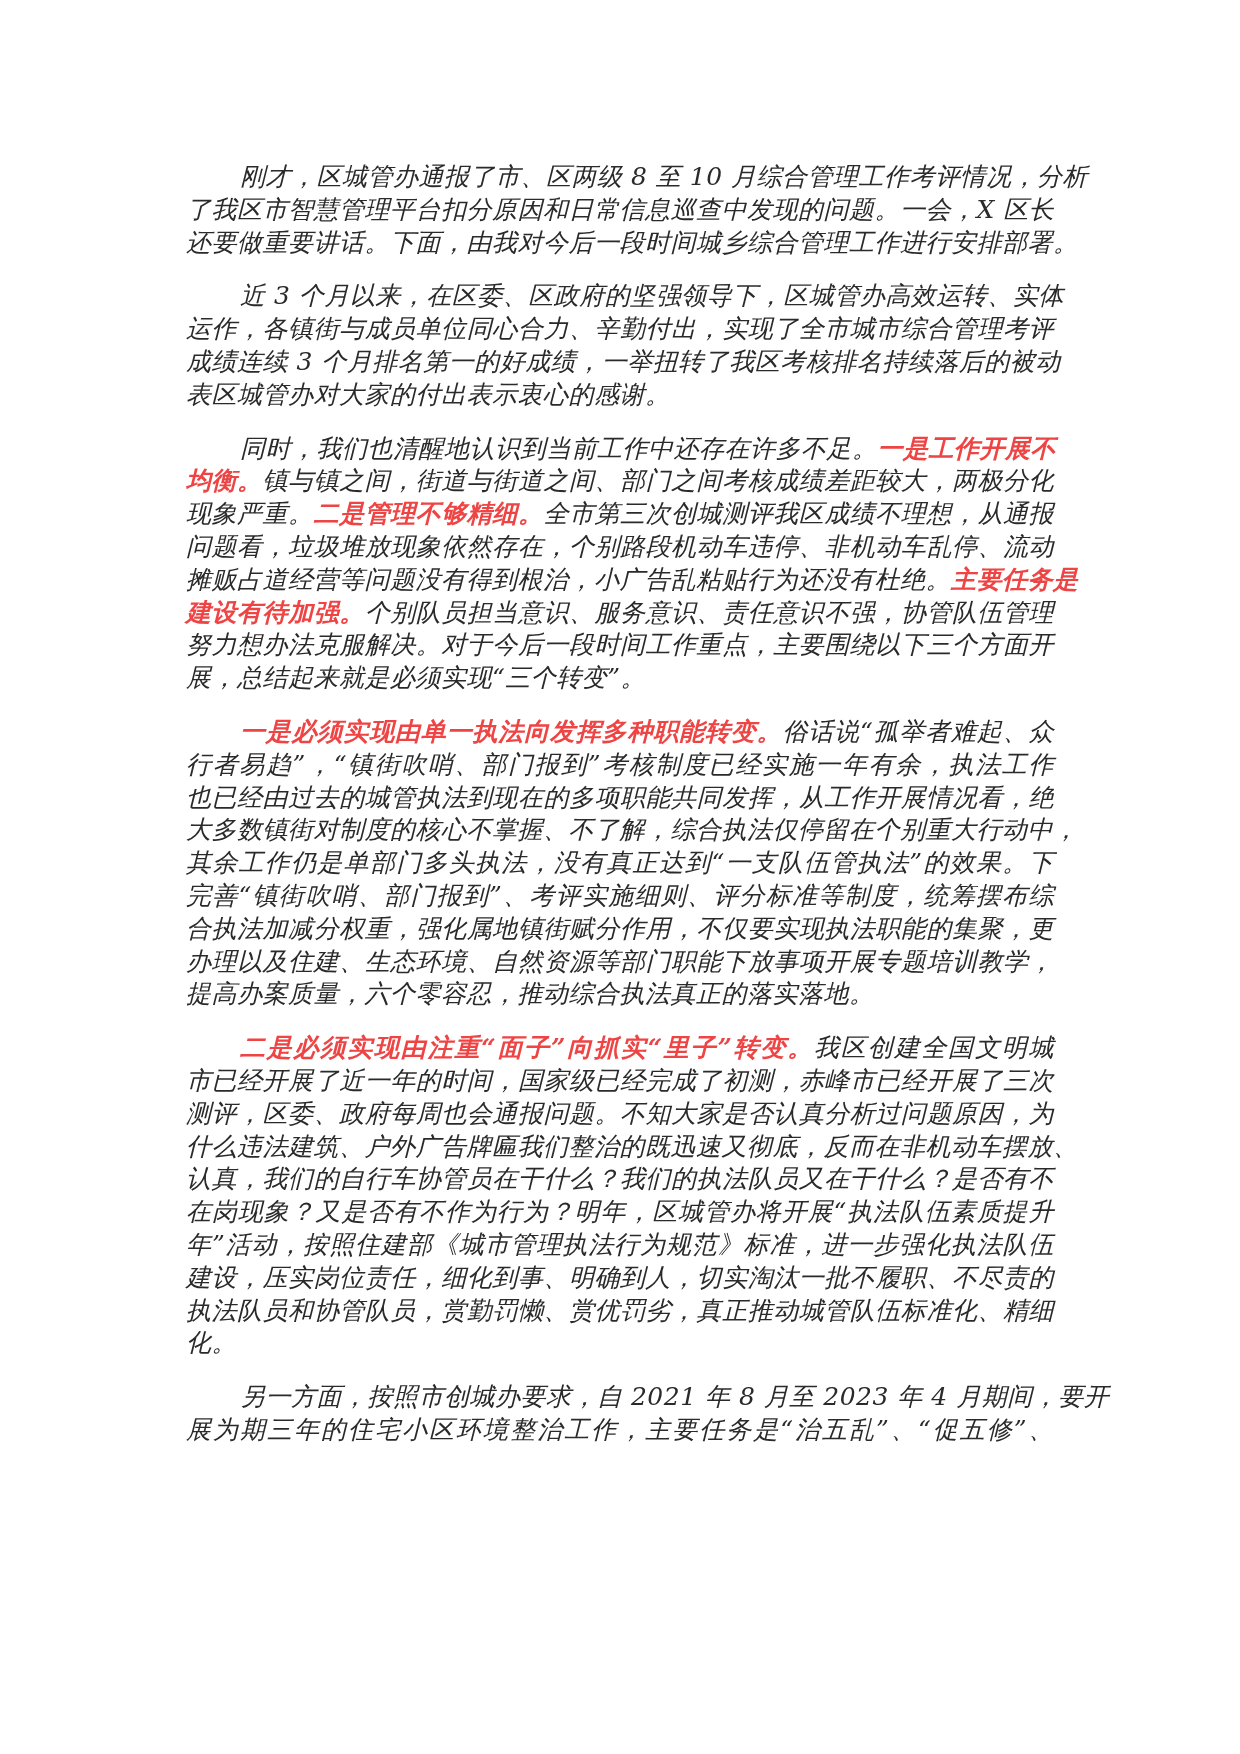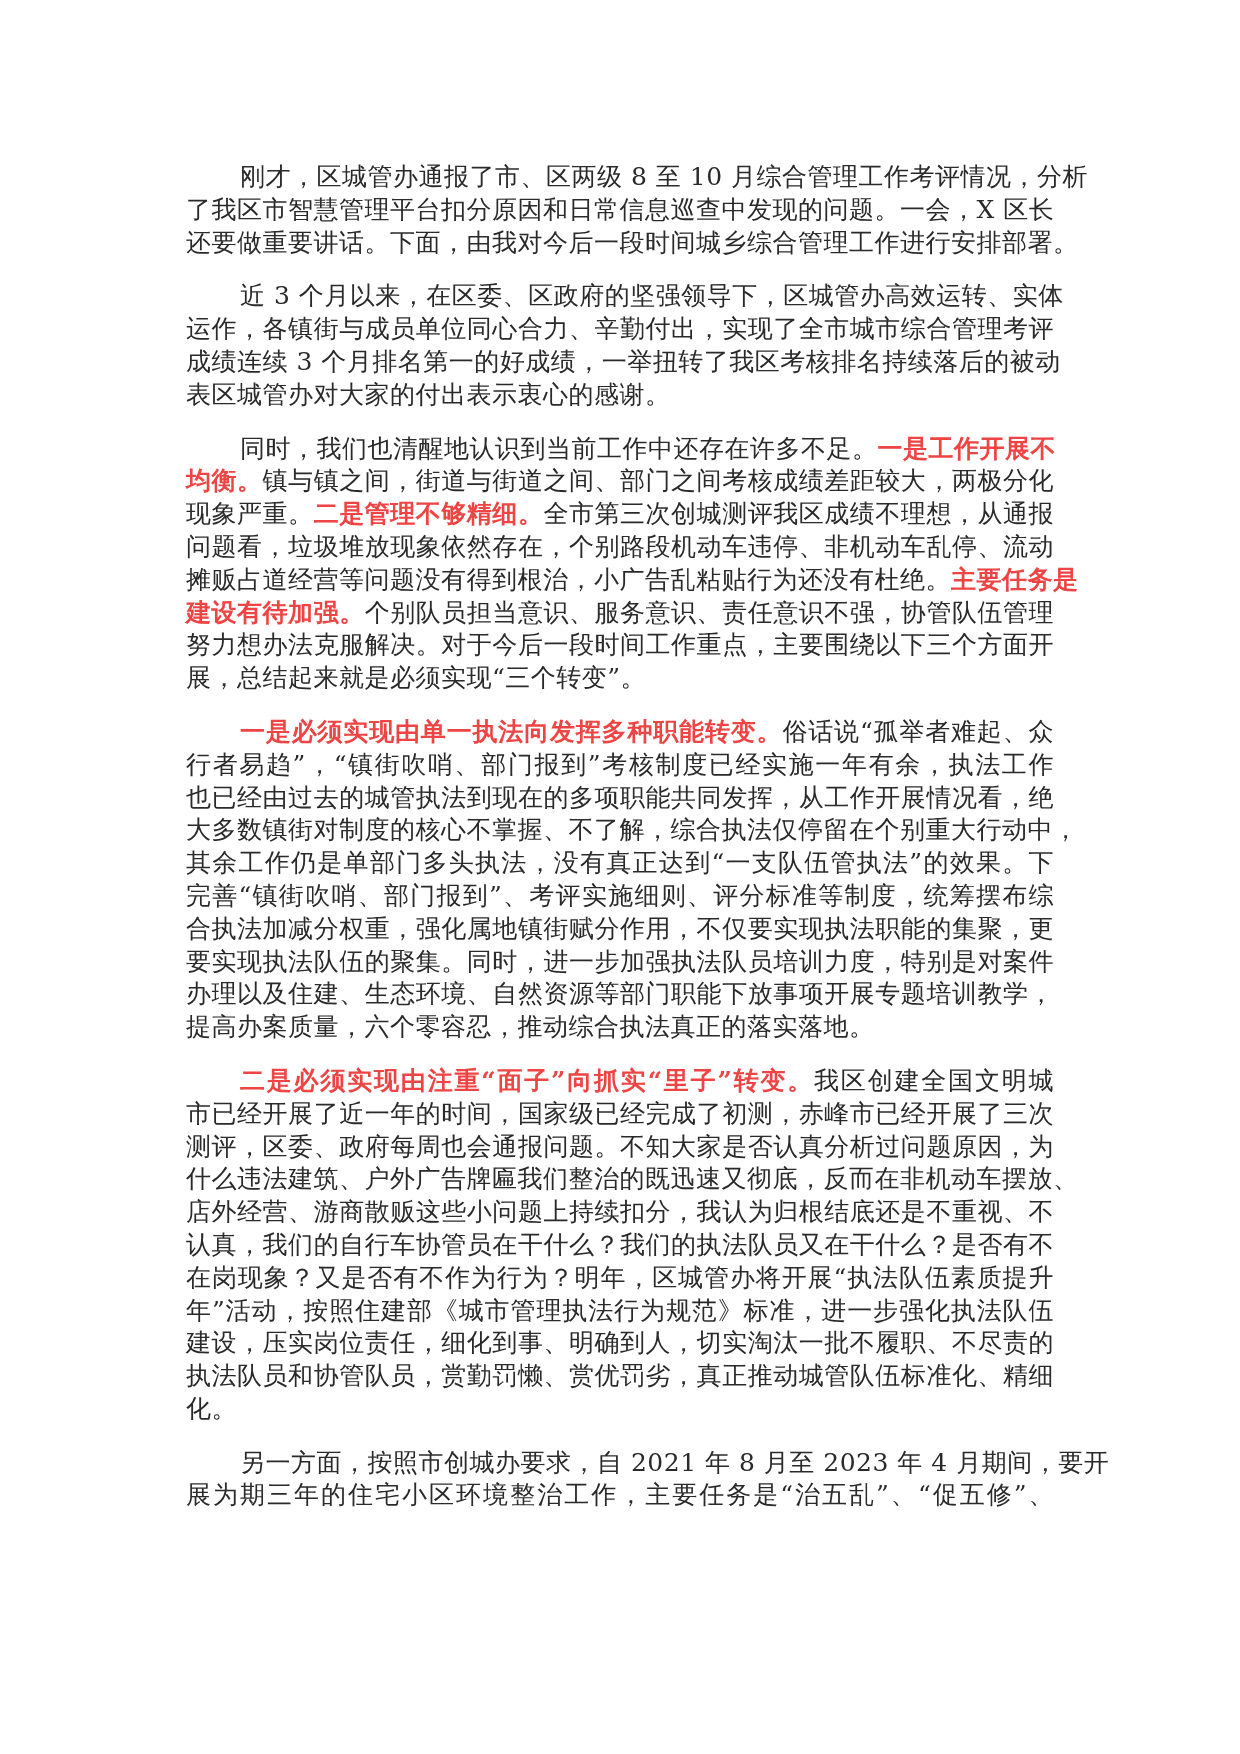--- a/index.html
+++ b/index.html
@@ -5,20 +5,21 @@
   html, body { margin: 0; padding: 0; background: #ffffff; }
   body { width: 1240px; height: 1754px; position: relative; overflow: hidden; }
   .page {
     position: absolute;
     left: 186px;
     top: 161px;
     width: 868px;
     font-family: "DejaVu Serif", "Liberation Serif", serif;
     font-size: 25px;
     color: #2a2a2a;
+    font-style: italic;
   }
   .para { margin: 0 0 21px 0; }
   .line {
     display: block;
     height: 32.8px;
     line-height: 32.8px;
     white-space: nowrap;
     text-align: justify;
     text-align-last: justify;
     letter-spacing: 0.5px;
@@ -53,30 +54,28 @@
       <span class="line last"><span>展，总结起来就是必须实现“三个转变”。</span></span>
     </div>
     <div class="para">
       <span class="line indent"><span class="b">一是必须实现由单一执法向发挥多种职能转变。</span><span>俗话说“孤举者难起、众</span></span>
       <span class="line"><span>行者易趋”，“镇街吹哨、部门报到”考核制度已经实施一年有余，执法工作</span></span>
       <span class="line"><span>也已经由过去的城管执法到现在的多项职能共同发挥，从工作开展情况看，绝</span></span>
       <span class="line"><span>大多数镇街对制度的核心不掌握、不了解，综合执法仅停留在个别重大行动中，</span></span>
       <span class="line"><span>其余工作仍是单部门多头执法，没有真正达到“一支队伍管执法”的效果。下</span></span>
       <span class="line"><span>完善“镇街吹哨、部门报到”、考评实施细则、评分标准等制度，统筹摆布综</span></span>
       <span class="line"><span>合执法加减分权重，强化属地镇街赋分作用，不仅要实现执法职能的集聚，更</span></span>
-      <span class="line"><span>要实现执法队伍的聚集。同时，进一步加强执法队员培训力度，特别是对案件</span></span>
       <span class="line"><span>办理以及住建、生态环境、自然资源等部门职能下放事项开展专题培训教学，</span></span>
       <span class="line last"><span>提高办案质量，六个零容忍，推动综合执法真正的落实落地。</span></span>
     </div>
     <div class="para">
       <span class="line indent"><span class="b">二是必须实现由注重“面子”向抓实“里子”转变。</span><span>我区创建全国文明城</span></span>
       <span class="line"><span>市已经开展了近一年的时间，国家级已经完成了初测，赤峰市已经开展了三次</span></span>
       <span class="line"><span>测评，区委、政府每周也会通报问题。不知大家是否认真分析过问题原因，为</span></span>
       <span class="line"><span>什么违法建筑、户外广告牌匾我们整治的既迅速又彻底，反而在非机动车摆放、</span></span>
-      <span class="line"><span>店外经营、游商散贩这些小问题上持续扣分，我认为归根结底还是不重视、不</span></span>
       <span class="line"><span>认真，我们的自行车协管员在干什么？我们的执法队员又在干什么？是否有不</span></span>
       <span class="line"><span>在岗现象？又是否有不作为行为？明年，区城管办将开展“执法队伍素质提升</span></span>
       <span class="line"><span>年”活动，按照住建部《城市管理执法行为规范》标准，进一步强化执法队伍</span></span>
       <span class="line"><span>建设，压实岗位责任，细化到事、明确到人，切实淘汰一批不履职、不尽责的</span></span>
       <span class="line"><span>执法队员和协管队员，赏勤罚懒、赏优罚劣，真正推动城管队伍标准化、精细</span></span>
       <span class="line last"><span>化。</span></span>
     </div>
     <div class="para">
       <span class="line indent"><span>另一方面，按照市创城办要求，自 2021 年 8 月至 2023 年 4 月期间，要开</span></span>
       <span class="line"><span>展为期三年的住宅小区环境整治工作，主要任务是“治五乱”、“促五修”、</span></span>

